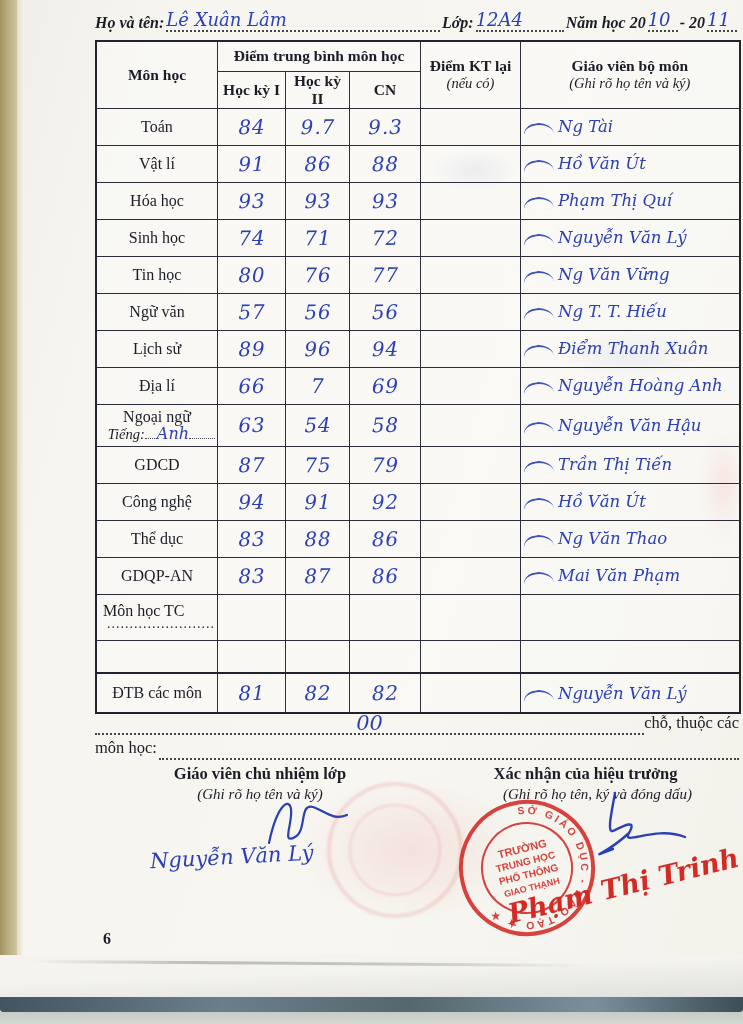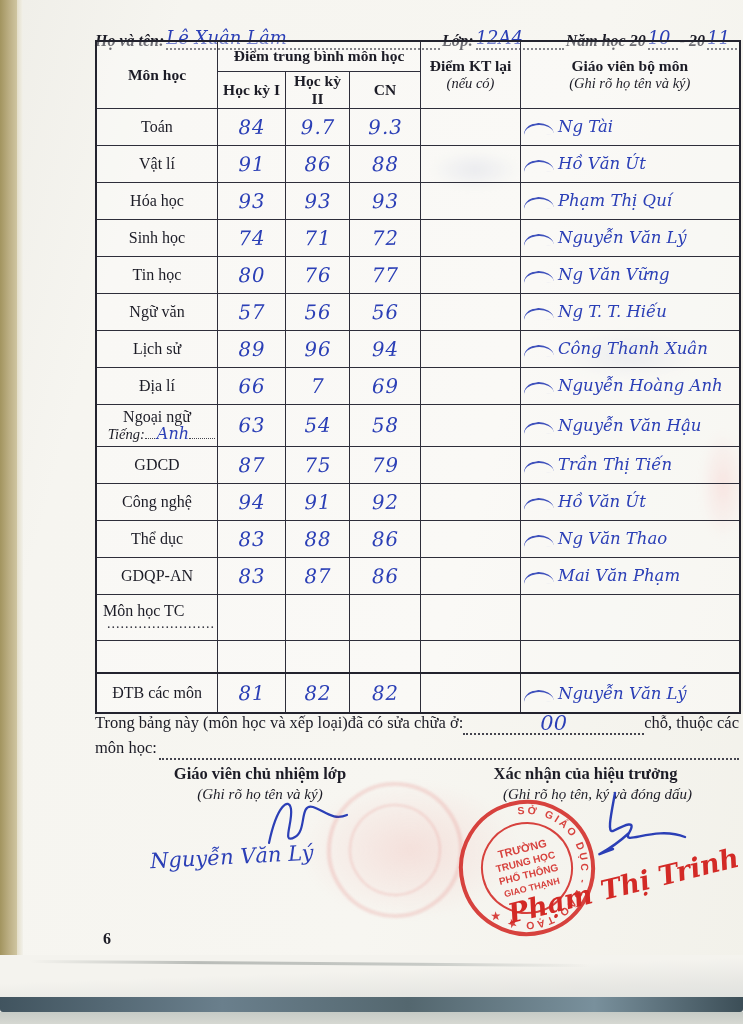--- a/index.html
+++ b/index.html
@@ -16,21 +16,21 @@
         background:linear-gradient(90deg,#41545f,#6a7f8c 30%,#54676f 55%,#79909c 80%,#3c4e57);border-radius:0 0 3px 3px;}
   .edge-bottom-tail{position:absolute;left:0;top:1012px;width:743px;height:12px;background:linear-gradient(180deg,#c6cbc6,#d6d8d2);}
   .edge-streak{position:absolute;left:30px;top:962px;width:560px;height:3px;background:linear-gradient(90deg,transparent,#b9bcb8 30%,#c7cac6 70%,transparent);transform:rotate(.4deg);}
   
   .bleed{position:absolute;border-radius:50%;filter:blur(3px);}
   .bleed.b1{left:430px;top:150px;width:90px;height:40px;background:radial-gradient(#c9ccdd,transparent 70%);opacity:.5;}
   .bleed.b2{left:560px;top:330px;width:140px;height:50px;background:radial-gradient(#ccd0df,transparent 70%);opacity:.45;}
   .bleed.b3{left:300px;top:780px;width:220px;height:140px;background:radial-gradient(#f0b9b4,transparent 70%);opacity:.35;}
   .bleed.b4{left:700px;top:430px;width:46px;height:110px;background:radial-gradient(#f3bcb8,transparent 70%);opacity:.5;}
   
-  .hdr{position:absolute;left:95px;top:28px;width:644px;display:flex;align-items:flex-end;
+  .hdr{position:absolute;left:95px;top:10px;width:644px;display:flex;align-items:flex-end;
        font-weight:bold;font-style:italic;font-size:16px;white-space:nowrap;}
   .fill{border-bottom:2px dotted #44444e;text-align:left;height:20px;line-height:20px;}
   .fill.name{flex:1 1 auto;margin:0 2px;}
   .fill.cls{width:88px;margin:0 2px;}
   .fill.yr{width:30px;margin:0 2px;}
   .hw{font-family:"DejaVu Serif",serif;font-style:italic;color:#2b3fb6;}
   .hdr .hw{font-size:18px;font-weight:normal;}
   
   table.grades{position:absolute;left:95px;top:40px;border-collapse:collapse;table-layout:fixed;
        background:rgba(255,255,255,.35);}
@@ -173,21 +173,21 @@
         <td class="score">56</td>
         <td></td>
         <td class="teach"><i class="fl"></i><span class="sig-name">Ng T. T. Hiếu</span></td>
       </tr>
       <tr>
         <td>Lịch sử</td>
         <td class="score">89</td>
         <td class="score">96</td>
         <td class="score">94</td>
         <td></td>
-        <td class="teach"><i class="fl"></i><span class="sig-name">Công Thanh Xuân</span></td>
+        <td class="teach"><i class="fl"></i><span class="sig-name">Điểm Thanh Xuân</span></td>
       </tr>
       <tr>
         <td>Địa lí</td>
         <td class="score">66</td>
         <td class="score">7</td>
         <td class="score">69</td>
         <td></td>
         <td class="teach"><i class="fl"></i><span class="sig-name">Nguyễn Hoàng Anh</span></td>
       </tr>
       <tr style="height:42px">
@@ -258,21 +258,20 @@
         <td class="score">82</td>
         <td class="score">82</td>
         <td></td>
         <td class="teach"><i class="fl"></i><span class="sig-name">Nguyễn Văn Lý</span></td>
       </tr>
     </tbody>
   </table>
 
   <div class="note-block">
     <div class="note-l1">
-      <span>Trong bảng này (môn học và xếp loại)đã có sửa chữa ở:</span>
       <span class="note-fill"><span class="hw">00</span></span>
       <span>chỗ, thuộc các</span>
     </div>
     <div class="note-l2">
       <span>môn học:</span>
       <span class="note-fill2"></span>
     </div>
   </div>
 
   <div class="sig-left-title">Giáo viên chủ nhiệm lớp</div>

